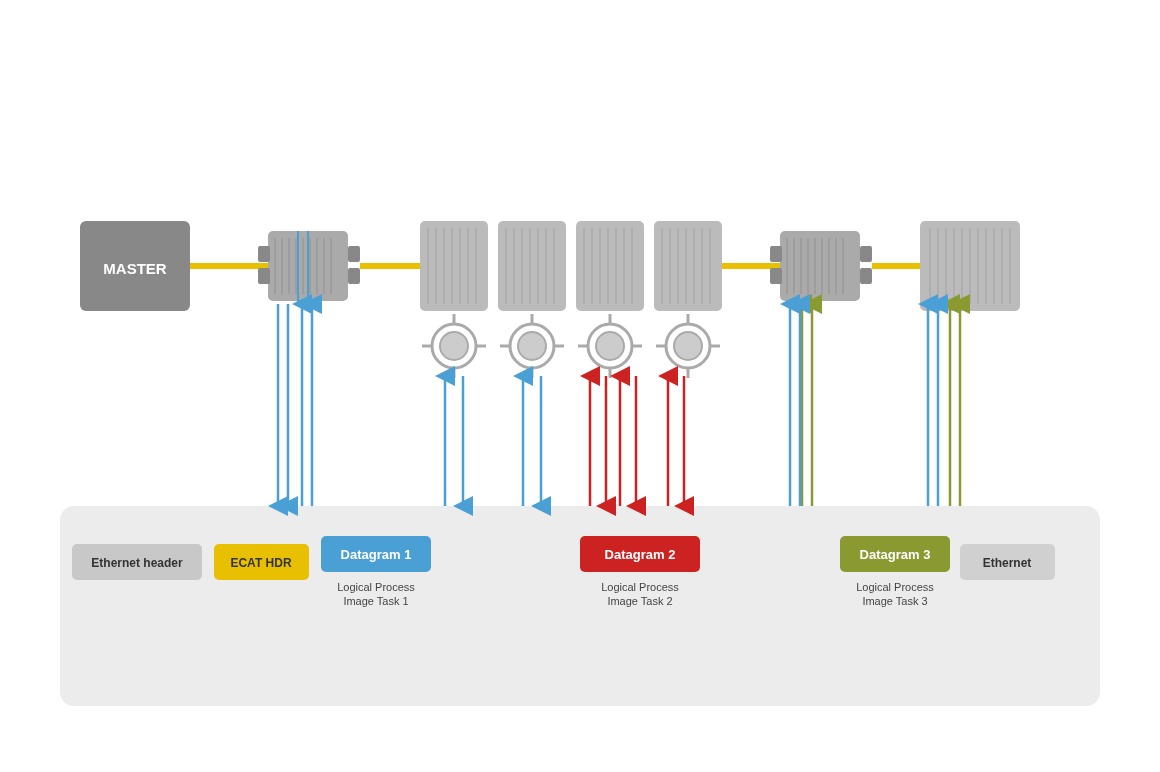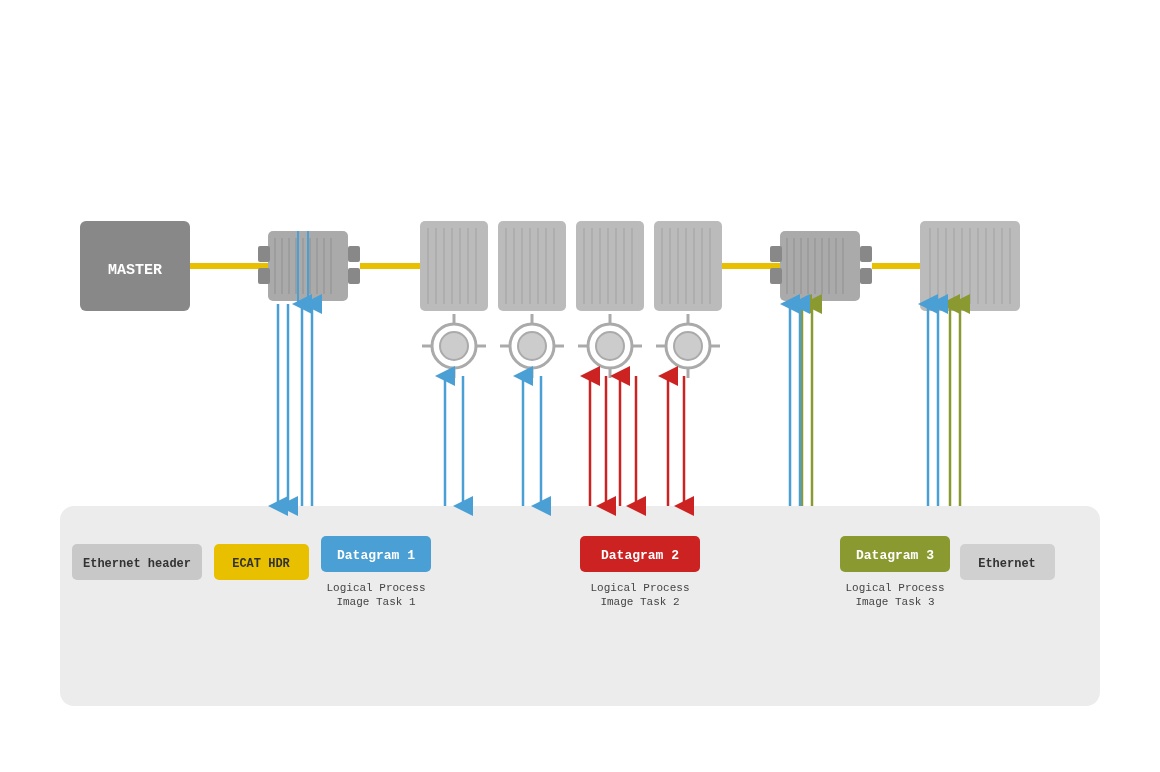--- a/index.html
+++ b/index.html
@@ -12,21 +12,20 @@
       position: relative;
     }
 
     .diagram-container {
       position: absolute;
       left: 50%;
       top: 50%;
       transform: translate(-50%, -50%);
       width: 1060px;
       height: 680px;
-      font-family: Liberation Mono, monospace;
     }
 
     
     .svg-area {
       position: absolute;
       top: 0;
       left: 0;
       width: 100%;
       height: 100%;
     }

